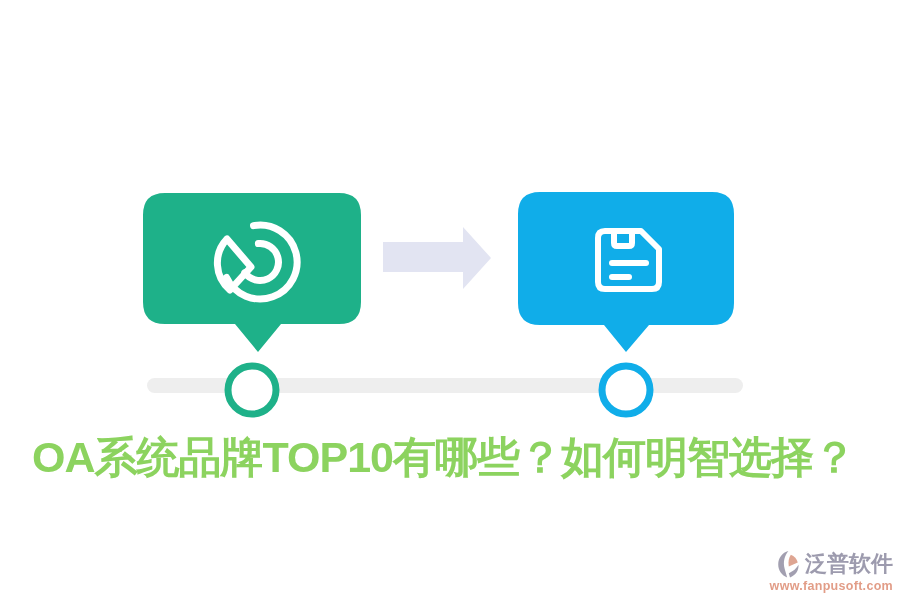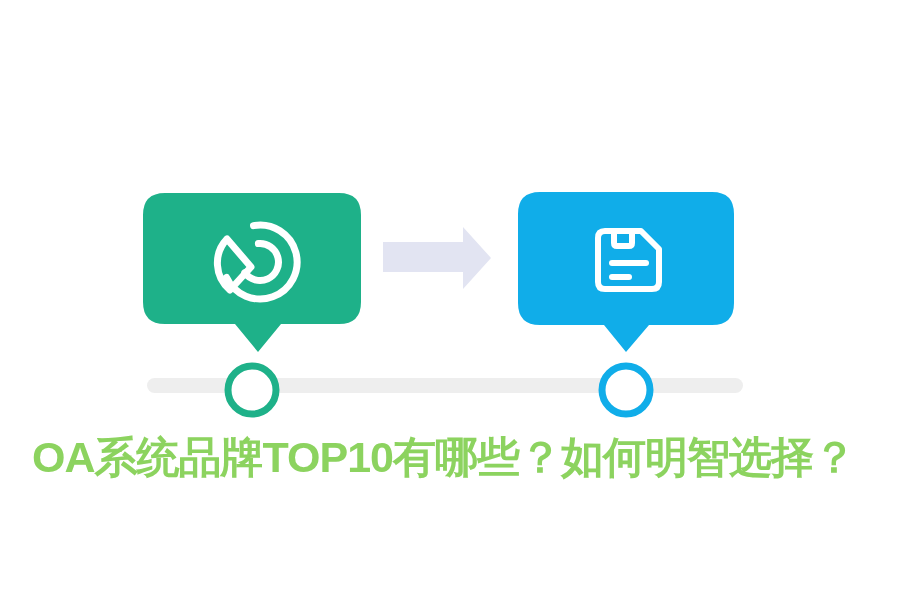--- a/index.html
+++ b/index.html
@@ -100,14 +100,25 @@
       <line x1="612" y1="277" x2="629" y2="277"></line>
     </g>
 
     <rect x="147" y="378" width="596" height="15" rx="7.5" fill="#EEEEEE"></rect>
     <circle cx="252" cy="390" r="24" fill="#ffffff" stroke-width="7" stroke="#1EB189"></circle>
     <circle cx="626" cy="390" r="24" fill="#ffffff" stroke-width="7" stroke="#10ADE9"></circle>
   </svg>
 
   <div class="headline">OA系统品牌TOP10有哪些？如何明智选择？</div>
 
+  <div class="watermark">
+    <div class="wm-row">
+      <svg class="wm-logo" viewBox="0 0 32 36" xmlns="http://www.w3.org/2000/svg">
+        <path d="M14 2C6.5 4 1.5 10.5 1.5 18.5c0 7.5 4.5 13.5 11 16L9.5 24C7 15.5 9.5 7.5 14 2z" fill="#928FA3"></path>
+        <path d="M17 6.5c4.5 1.5 7.5 5 8.5 9.5L14.5 21c-1-6 0-10.5 2.5-14.5z" fill="#D99680"></path>
+        <path d="M26.5 19c.5 7-3.5 13-10.5 15.5l-1.5-5c5.5-2.5 9.5-6 12-10.5z" fill="#928FA3"></path>
+      </svg>
+      <span class="wm-brand">泛普软件</span>
+    </div>
+    <div class="wm-url">www.fanpusoft.com</div>
+  </div>
 
 </div>
 
 </body></html>

